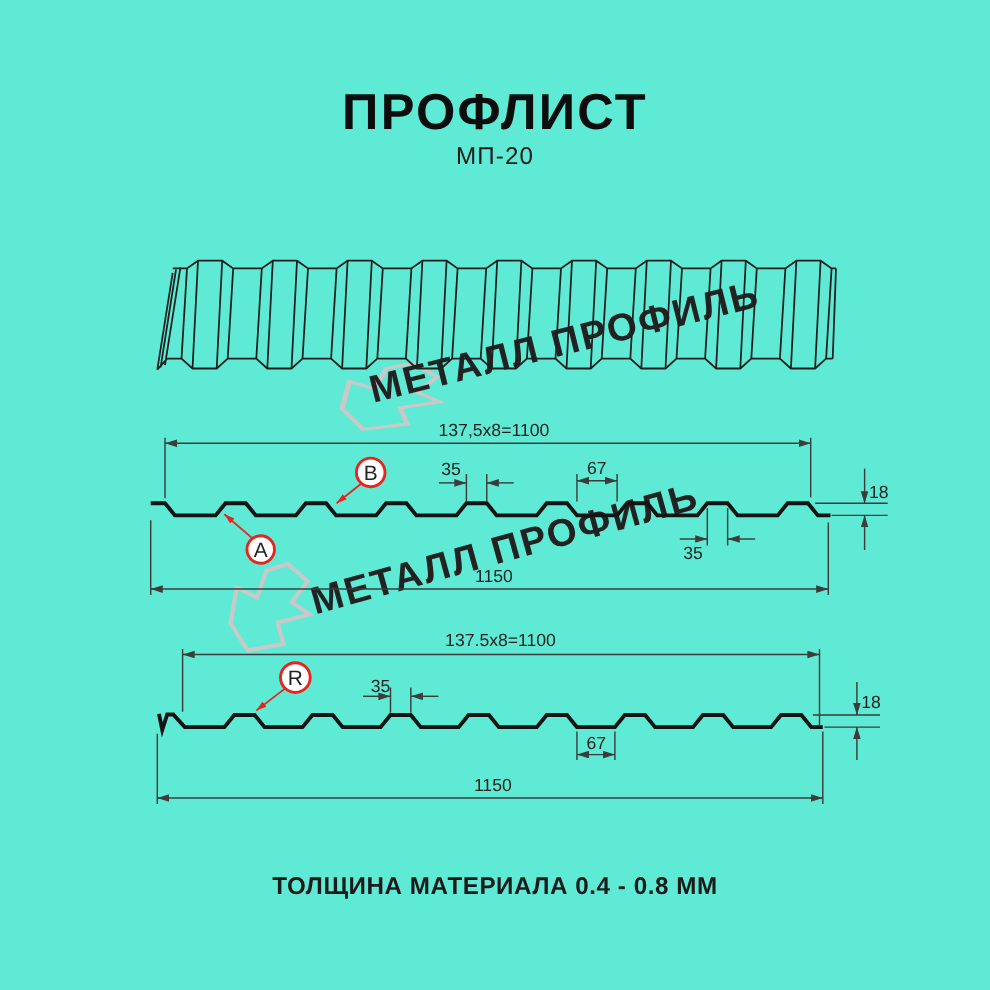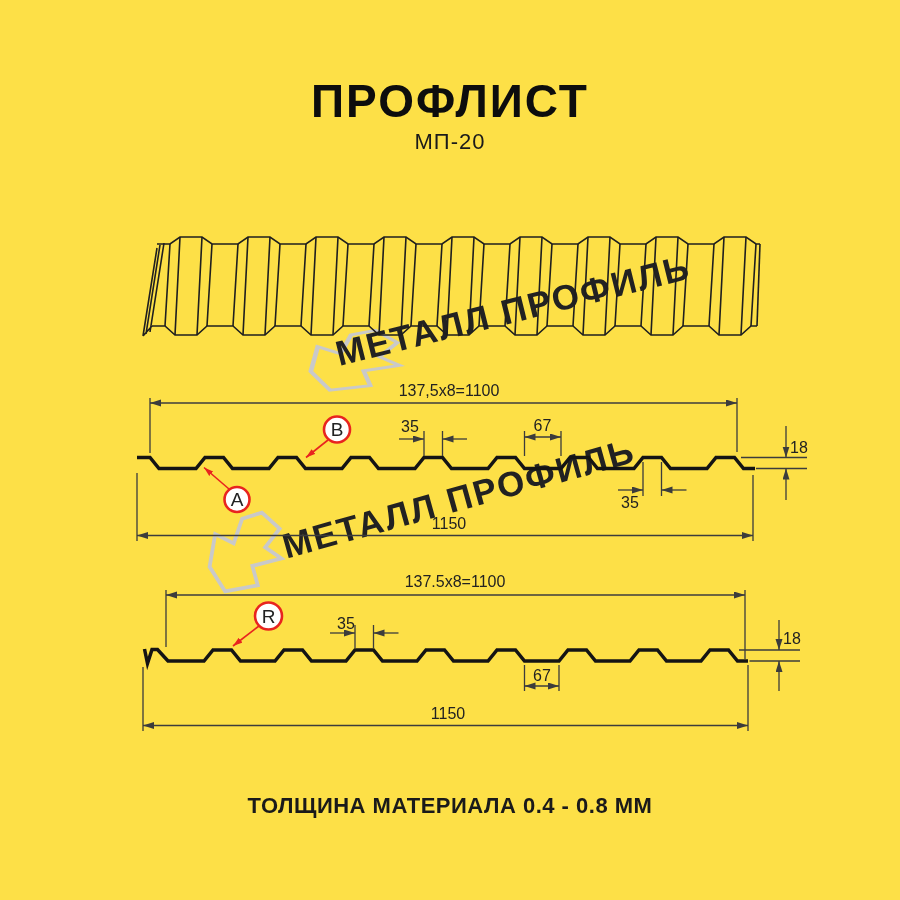--- a/index.html
+++ b/index.html
@@ -1,16 +1,16 @@
 <!DOCTYPE html>
 <html><head>
 <meta charset="utf-8">
 <style>
   html,body{margin:0;padding:0;background:#ffffff;}
-  #page{position:relative;width:900px;height:900px;background:#fde047;overflow:hidden;
+  #page{position:relative;width:900px;height:900px;background:#5eead4;overflow:hidden;
         font-family:"Liberation Sans", sans-serif;text-align:right;}
   svg{position:absolute;left:0;top:0;}
   text{font-family:"Liberation Sans", sans-serif;fill:#222;}
   .dim{font-size:16px;fill:#222;}
   .title{font-size:46px;font-weight:bold;letter-spacing:2px;fill:#0d0d0d;}
   .subtitle{font-size:22px;letter-spacing:1px;fill:#1a1a1a;}
   .footer{font-size:22px;font-weight:bold;letter-spacing:.5px;fill:#1a1a1a;}
   .wmtext{font-size:35px;font-weight:bold;letter-spacing:2px;}
   .redletter{font-size:19px;}
 </style>

